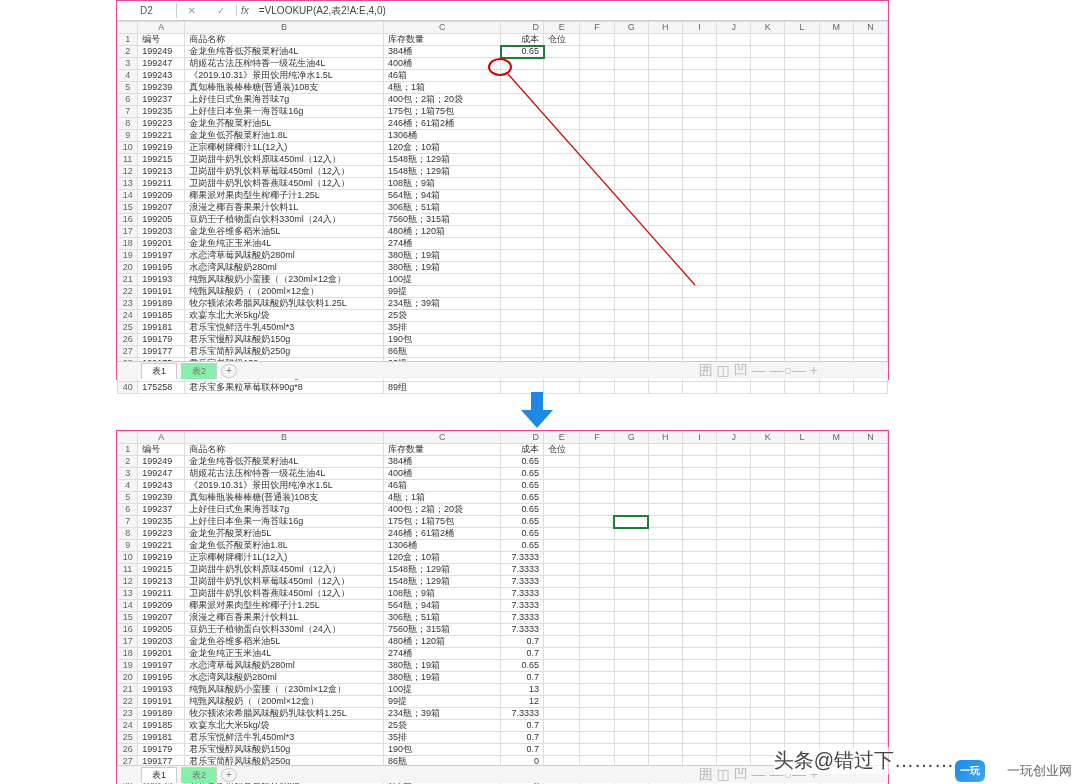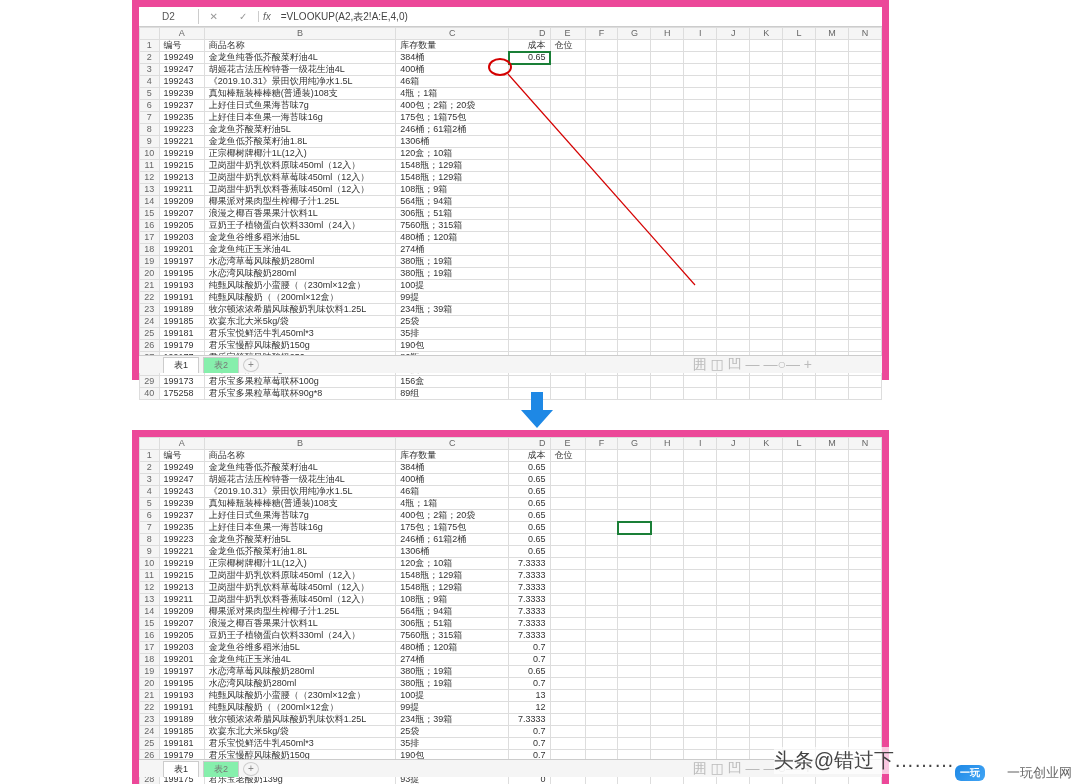--- a/index.html
+++ b/index.html
@@ -9,23 +9,23 @@
     font-size: 10px;
     background: #fff;
     color: #333;
     width: 1074px;
     height: 784px;
     overflow: hidden;
     position: relative;
   }
   .sheet-wrapper {
     position: absolute;
-    left: 132px;
+    left: 116px;
     right: 185px;
-    border: 7px solid #ec4899;
+    border: 1px solid #ec4899;
     background: #fff;
   }
   .sheet-top { top: 0; height: 380px; }
   .sheet-bottom { top: 430px; height: 354px; }
 
   .formula-bar {
     display: flex;
     align-items: center;
     height: 20px;
     border-bottom: 1px solid #ccc;
@@ -118,21 +118,21 @@
   .watermark2 {
     position: absolute;
     right: 0;
     bottom: 0;
     display:flex;
     align-items:center;
     background:#fff;
     padding:2px;
   }
   .wm-logo {
-    width:30px; height:16px; border-radius:6px;
+    width:30px; height:22px; border-radius:6px;
     background: linear-gradient(135deg,#1e88e5,#42a5f5);
     color:#fff; display:flex; align-items:center; justify-content:center;
     font-weight:bold;
   }
   .wm-text { color:#666; font-size:13px; padding-left:22px; }
 
   .bottom-icons {
     position:absolute;
     right:70px;
     color:#bbb;

